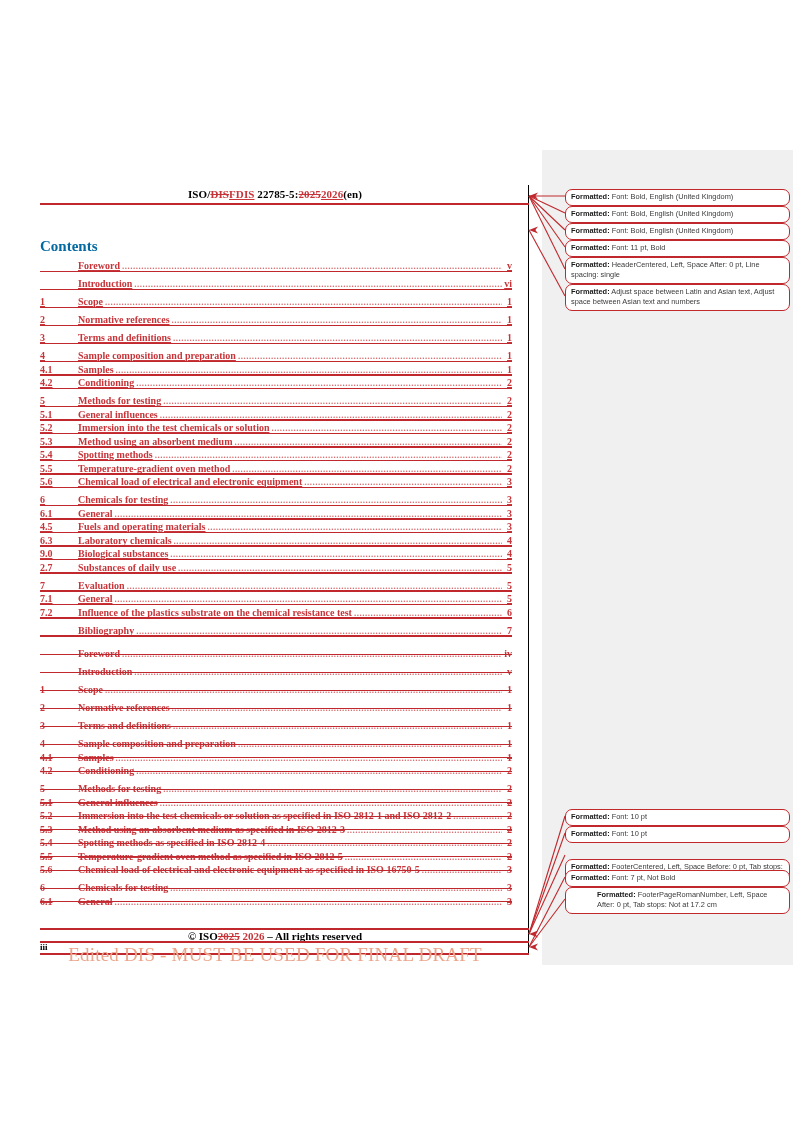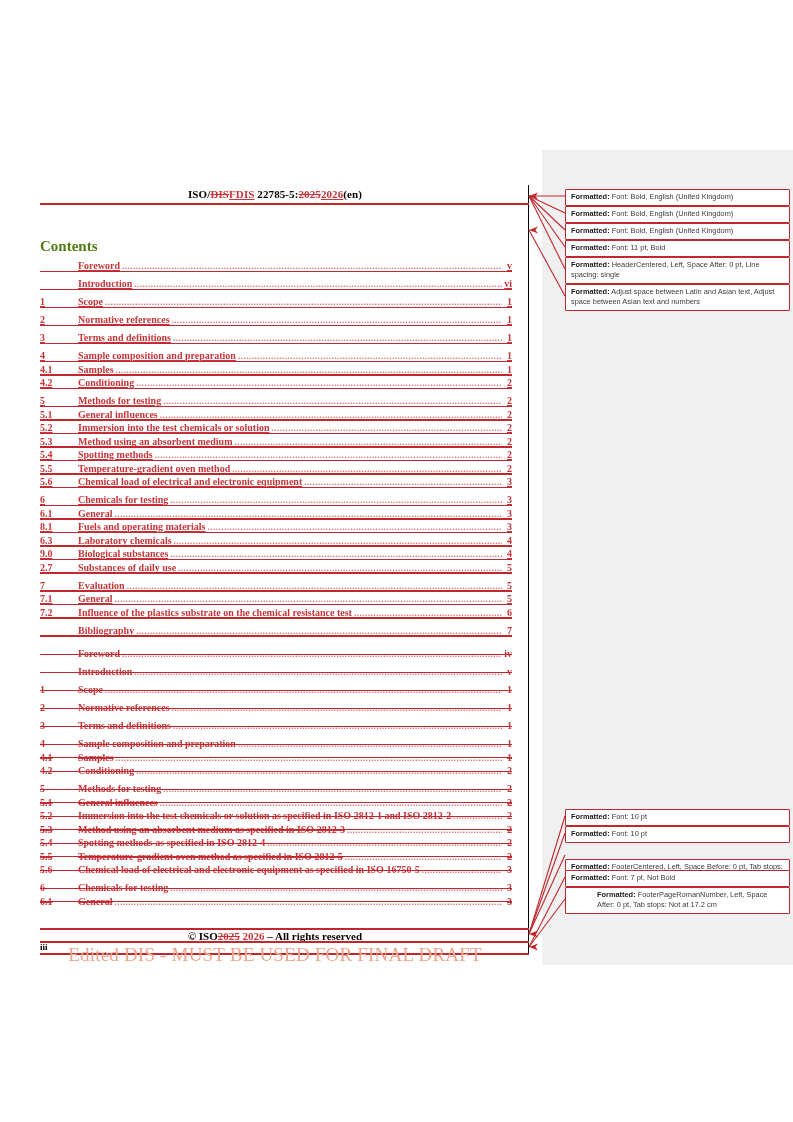--- a/index.html
+++ b/index.html
@@ -51,21 +51,21 @@
     height:1.6px;background:#c0282d;
   }
 
   
   #contents-title{
     position:absolute;
     left:40px;top:228px;
     font-family:"Liberation Serif", serif;
     font-size:15px;
     font-weight:bold;
-    color:#4d7c0f;
+    color:#0369a1;
   }
 
   
   .toc-block{position:absolute;left:40px;width:472px;}
   #toc-new{top:260px;}
   #toc-old{top:648px;}
 
   .toc-row{
     position:relative;
     display:flex;
@@ -155,21 +155,21 @@
   }
 
   
   .balloon{
     position:absolute;
     left:565px;
     width:225px;
     box-sizing:border-box;
     background:#ffffff;
     border:1.1px solid #c0282d;
-    border-radius:1px;
+    border-radius:7px;
     padding:2px 5px 2.5px 5px;
     font-family:"Liberation Sans", sans-serif;
     font-size:7.4px;
     line-height:1.38;
     color:#3a3a3a;
   }
   .balloon b{color:#1a1a1a;font-weight:bold;}
   #connectors{position:absolute;left:0;top:0;width:793px;height:1122px;pointer-events:none;}
 </style>
 </head>
@@ -285,21 +285,21 @@
         <span class="leader">........................................................................................................................................................................................................</span>
         <span class="pg">3</span>
       </div>
       <div class="toc-row ins-row tight">
         <span class="num">6.1</span>
         <span class="ttl">General</span>
         <span class="leader">........................................................................................................................................................................................................</span>
         <span class="pg">3</span>
       </div>
       <div class="toc-row ins-row tight">
-        <span class="num">8.1</span>
+        <span class="num">4.5</span>
         <span class="ttl">Fuels and operating materials</span>
         <span class="leader">........................................................................................................................................................................................................</span>
         <span class="pg">3</span>
       </div>
       <div class="toc-row ins-row tight">
         <span class="num">6.3</span>
         <span class="ttl">Laboratory chemicals</span>
         <span class="leader">........................................................................................................................................................................................................</span>
         <span class="pg">4</span>
       </div>

